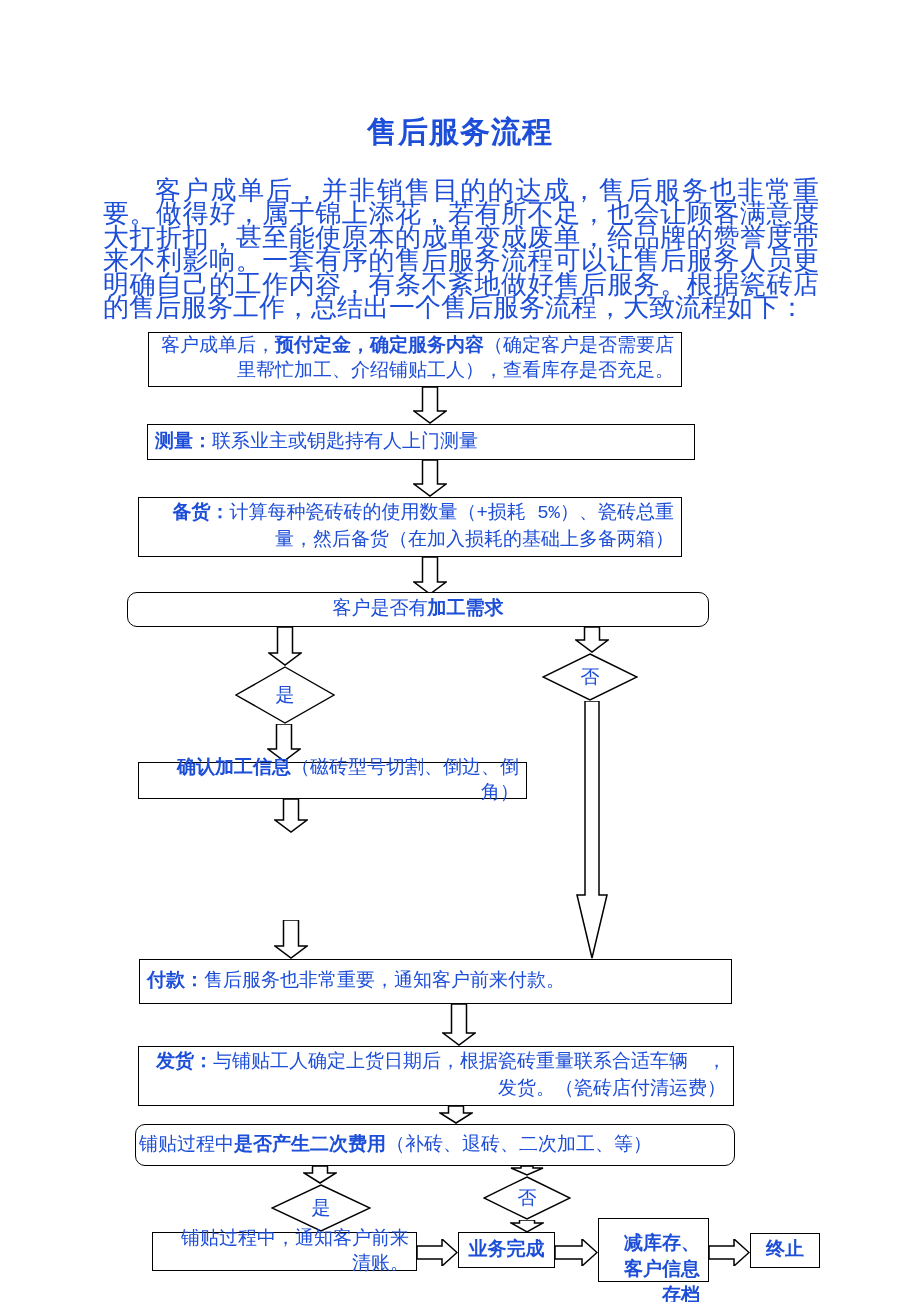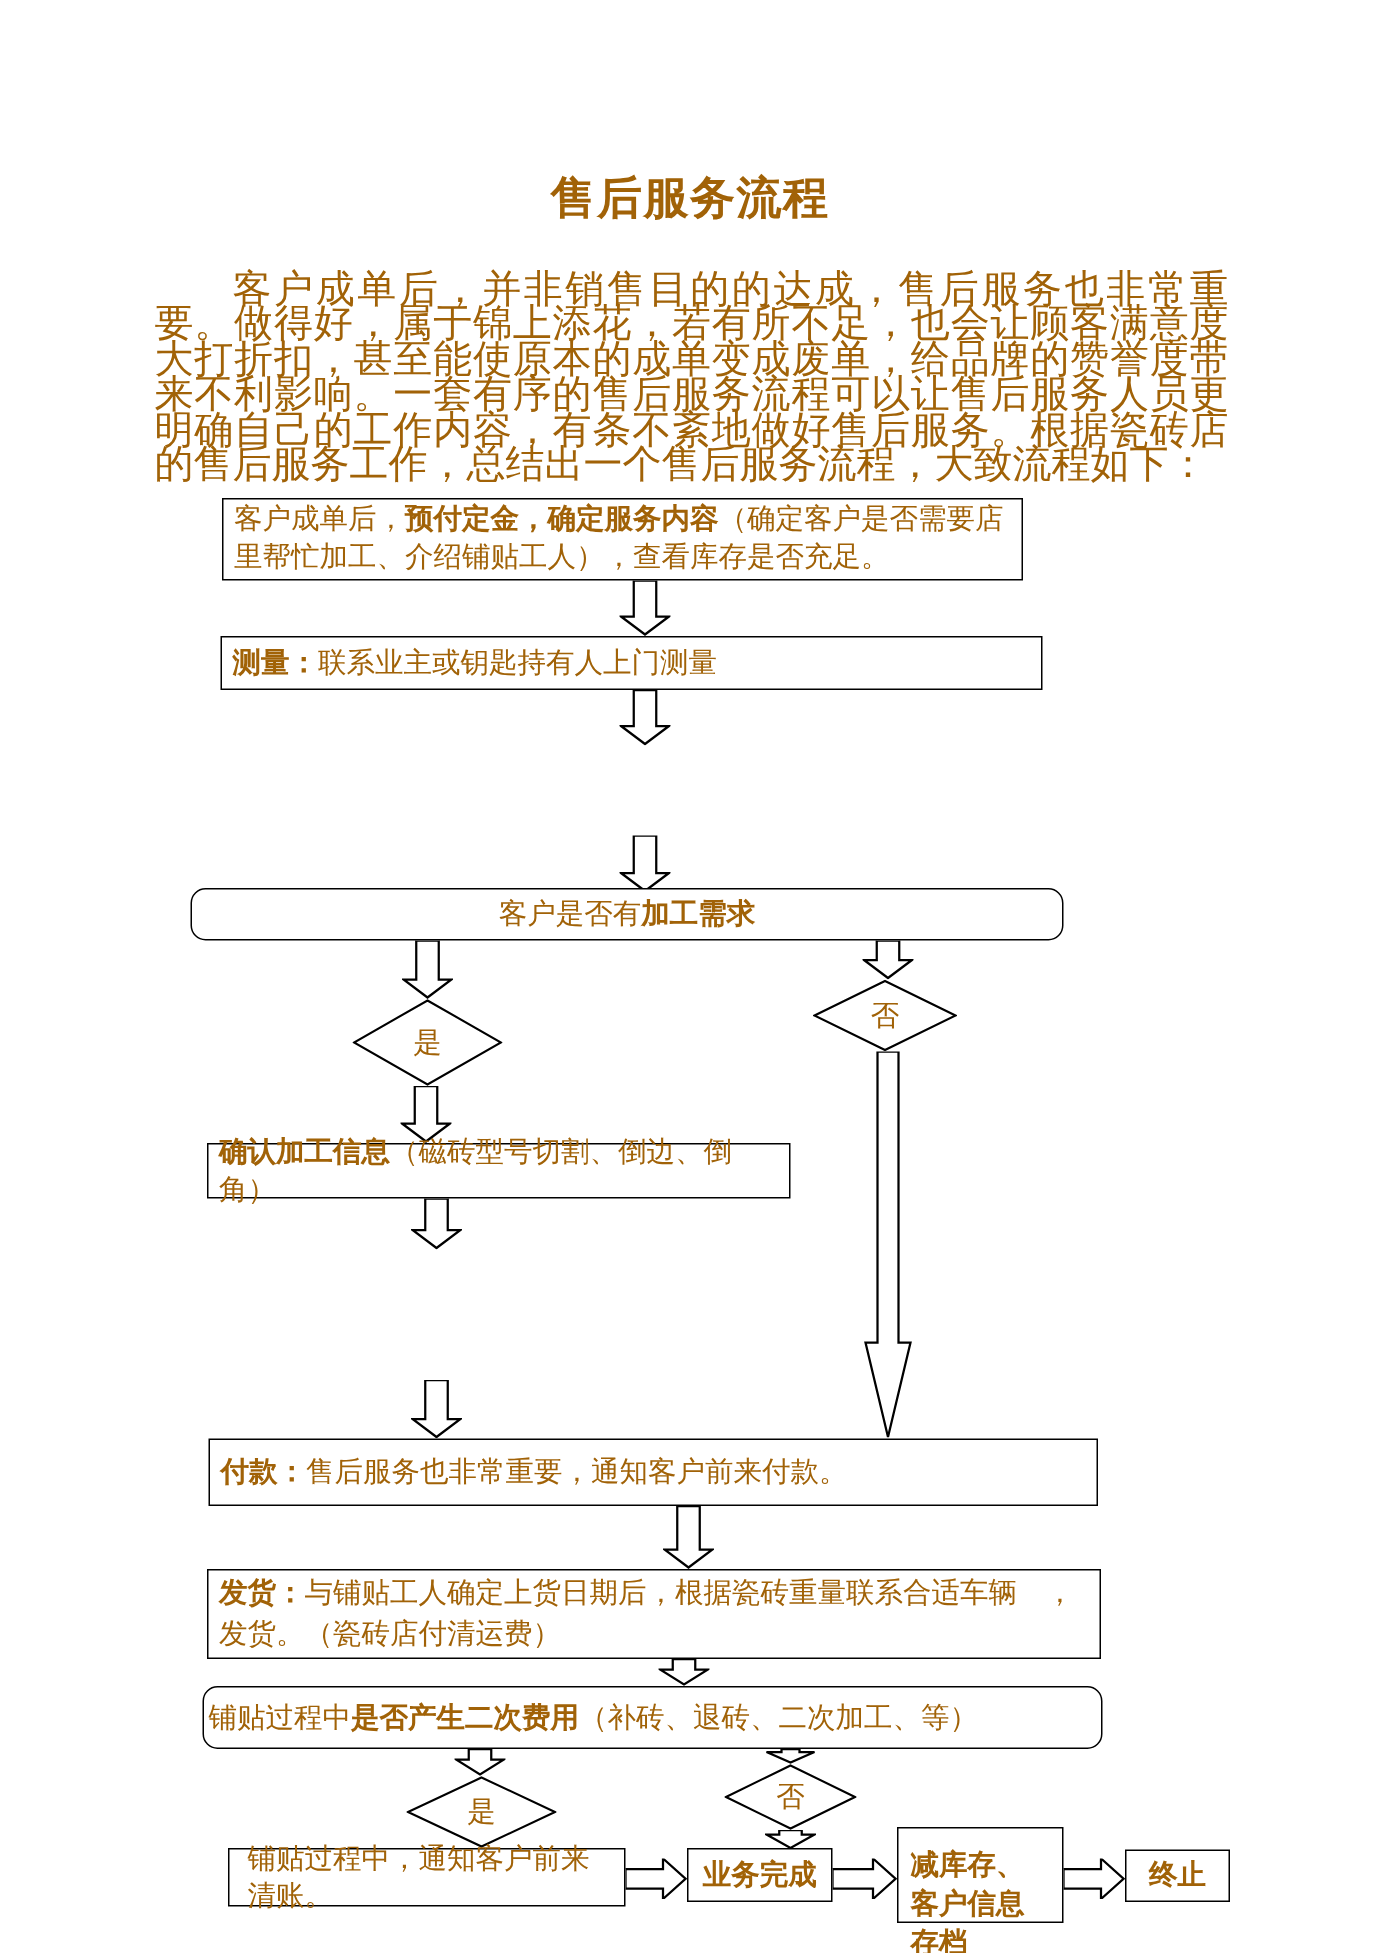--- a/index.html
+++ b/index.html
@@ -1,30 +1,30 @@
 <!DOCTYPE html>
 <html><head>
 <meta charset="utf-8">
 <style>
   html,body{margin:0;padding:0;background:#ffffff;}
   #canvas{
     position:relative;width:920px;height:1302px;margin:0 auto;background:#ffffff;
-    font-family:Liberation Serif, serif;color:#a16207;overflow:hidden;
+    font-family:Liberation Mono, monospace;color:#1d4ed8;overflow:hidden;
   }
   .page-title{
     position:absolute;top:112px;left:0;width:100%;text-align:center;
     font-size:30px;font-weight:700;letter-spacing:1px;
   }
   .intro{
     position:absolute;left:103px;top:181px;width:716px;
     font-size:26px;line-height:23.4px;text-align:justify;text-indent:2em;
   }
   .box{
     position:absolute;border:1.9px solid #000;background:#fff;box-sizing:border-box;
-    font-size:19px;line-height:25px;padding:1px 7px;
+    font-size:19px;line-height:25px;padding:1px 7px;text-align:right;
   }
   .rounded{border-radius:10px;border-width:1.4px;}
   .vcenter{display:flex;align-items:center;}
   .center{display:flex;align-items:center;justify-content:center;text-align:center;}
   .bold{font-weight:700;}
   .lh27{line-height:27px;padding-top:2px;}
   .lh28{line-height:28px;}
   .diamond{position:absolute;}
   .diamond svg{position:absolute;left:0;top:0;}
   .dlabel{
@@ -54,20 +54,21 @@
   <div class="box vcenter" style="left:147px;top:424px;width:548px;height:36px;">
       <span><span class="bold">测量：</span><span>联系业主或钥匙持有人上门测量</span></span>
     </div>
 
   <div class="blockarrow" style="left:413px;top:460px;width:34px;height:37px;">
       <svg width="34" height="37" viewBox="0 0 34 37">
         <polygon points="9.5,0 24.5,0 24.5,24 33,24 17,36 1,24 9.5,24" fill="#ffffff" stroke="#000000" stroke-width="1.5" stroke-linejoin="miter"></polygon>
       </svg>
     </div>
 
+  <div class="box lh27" style="left:138px;top:497px;width:544px;height:60px;"><span class="bold">备货：</span><span>计算每种瓷砖砖的使用数量（+损耗 5%）、瓷砖总重量，然后备货（在加入损耗的基础上多备两箱）</span></div>
 
   <div class="blockarrow" style="left:413px;top:557px;width:34px;height:38px;">
       <svg width="34" height="38" viewBox="0 0 34 38">
         <polygon points="9.5,0 24.5,0 24.5,25 33,25 17,37 1,25 9.5,25" fill="#ffffff" stroke="#000000" stroke-width="1.5" stroke-linejoin="miter"></polygon>
       </svg>
     </div>
 
   <div class="box rounded center" style="left:127px;top:592px;width:582px;height:35px;">
       <span><span>客户是否有</span><span class="bold">加工需求</span></span>
     </div>

